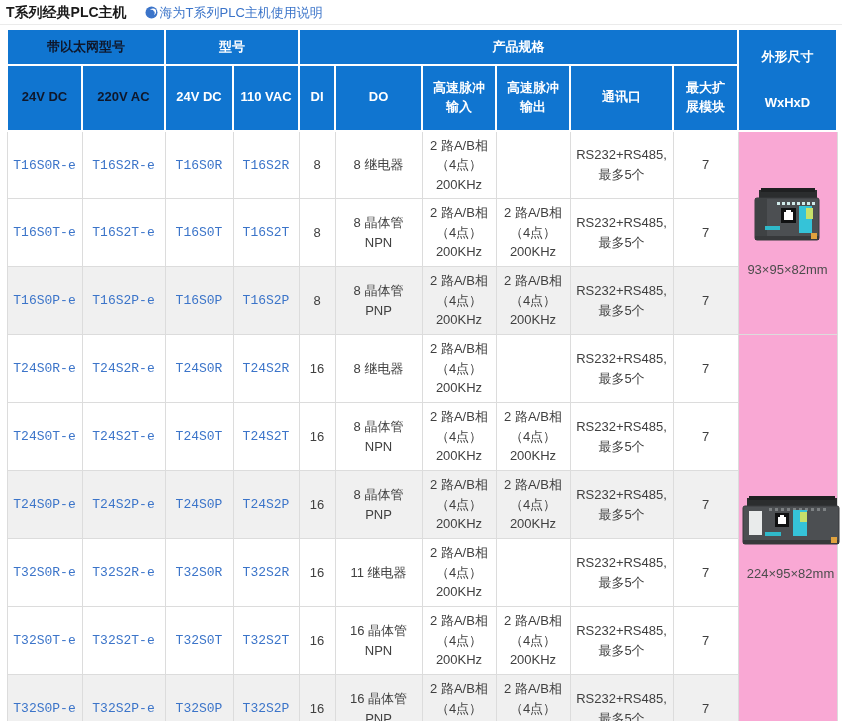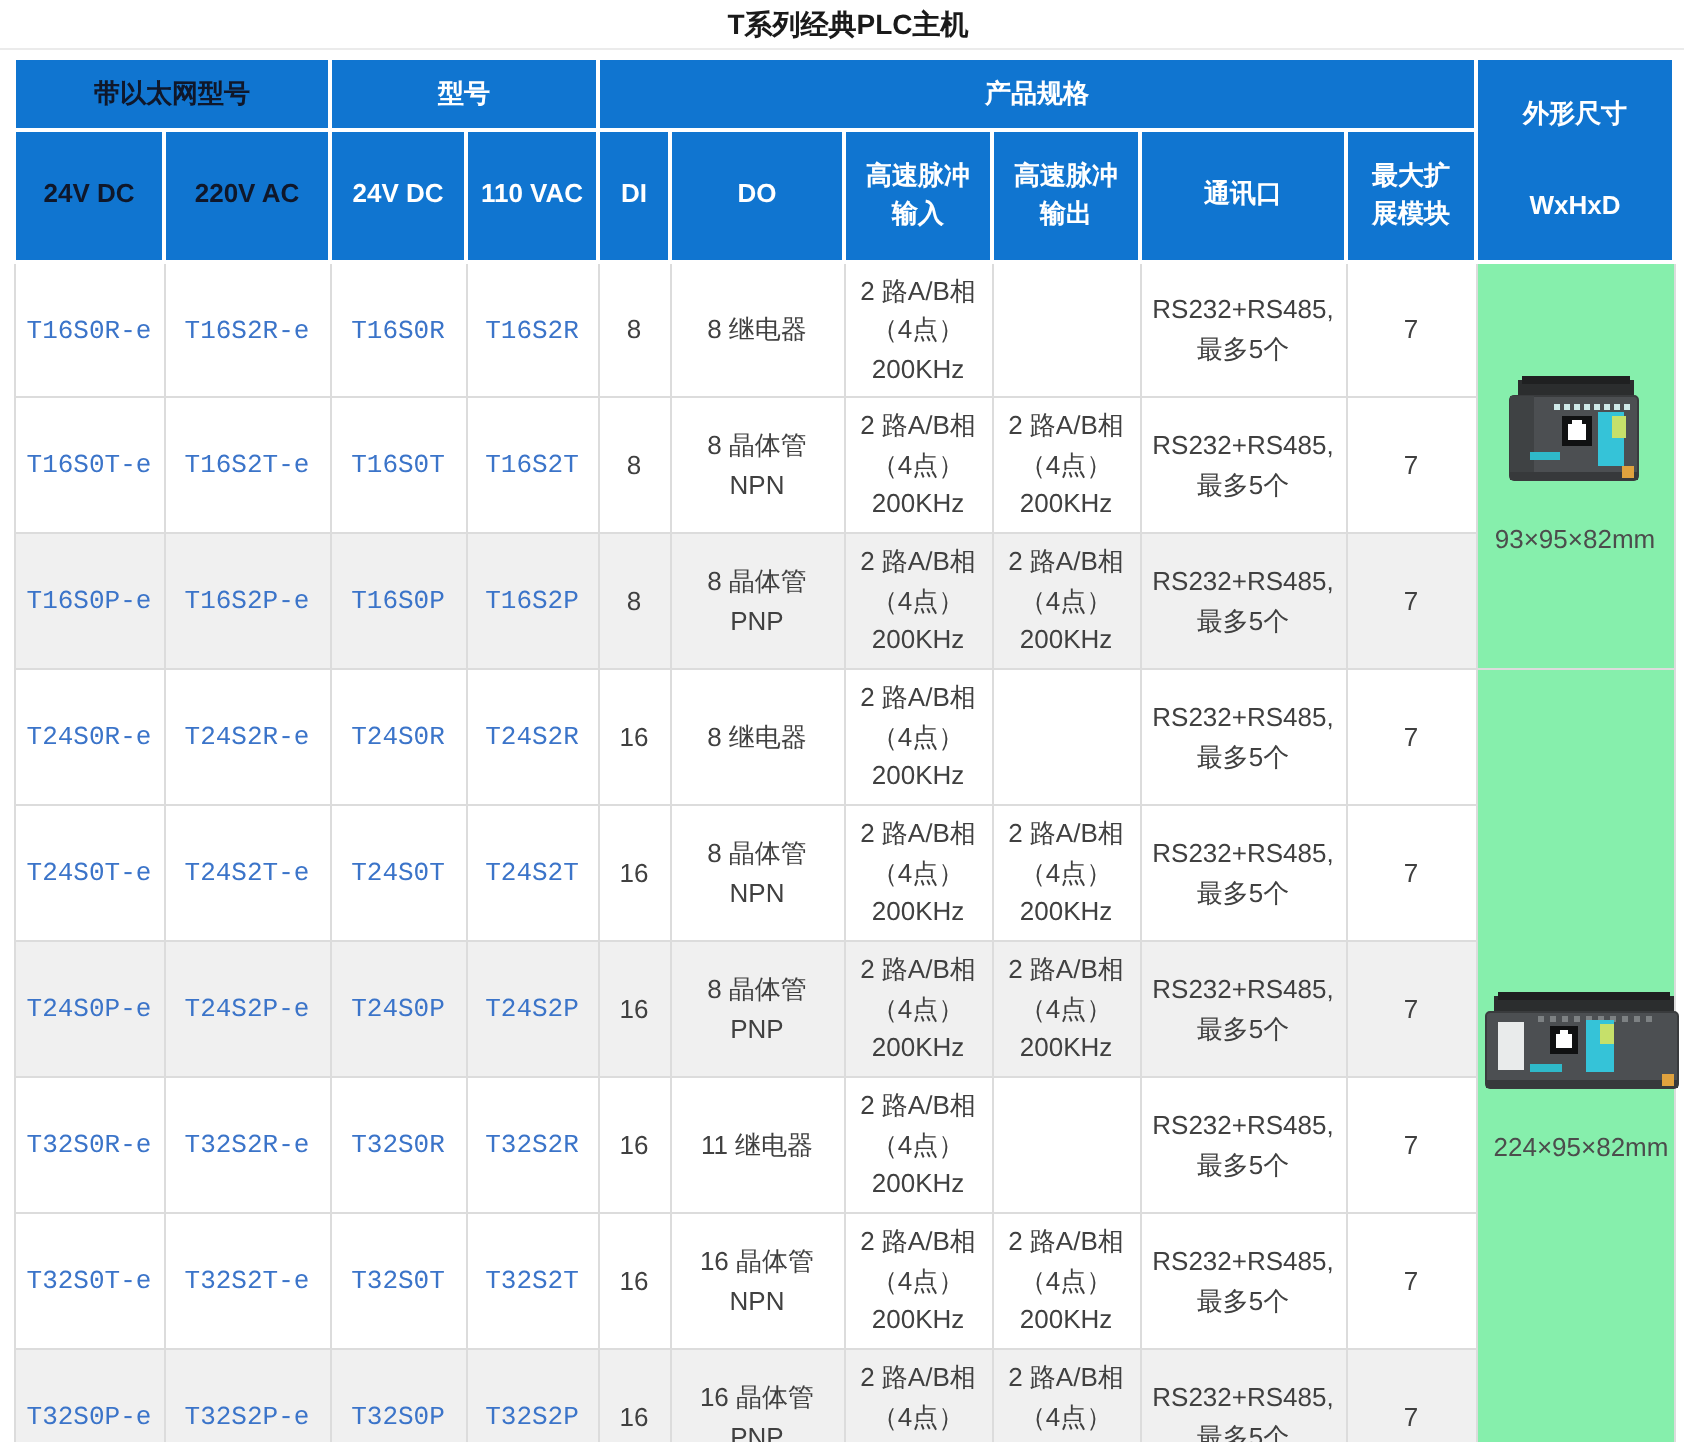--- a/index.html
+++ b/index.html
@@ -8,21 +8,20 @@
     width: 842px; height: 721px;
     font-family: "Liberation Sans", "DejaVu Sans", sans-serif;
     color: #404040;
     overflow: hidden;
   }
   .topbar {
     display: flex; align-items: center;
     padding: 4px 0 3px 6px;
     border-bottom: 1px solid #ebebeb;
     height: 25px;
-    flex-direction: column;
   }
   .page-title { font-size: 14px; font-weight: bold; color: #1a1a1a; }
   .help-link {
     display: inline-flex; align-items: center;
     margin-left: 18px; font-size: 13px;
     color: #3b74c9; text-decoration: none; cursor: pointer;
   }
   .link-icon { display: inline-block; width: 13px; height: 13px; margin-right: 2px; }
 
   table.spec {
@@ -47,30 +46,41 @@
   tbody td {
     border: 1px solid #dcdcdc;
     height: 68px;
     text-align: center; vertical-align: middle;
     font-size: 13px; color: #404040;
     white-space: pre-line; line-height: 1.5;
     background: #ffffff;
     padding: 2px;
   }
   tbody tr.alt td { background: #f0f0f0; }
-  tbody td.dim-cell { background: #86efac; vertical-align: middle; }
+  tbody td.dim-cell { background: #f9a8d4; vertical-align: middle; }
   a.model { color: #3b74c9; text-decoration: none; cursor: pointer; font-family: Liberation Mono, monospace; }
   .dim-caption { display: block; margin-top: 4px; font-size: 13px; color: #4c4c4c; white-space: nowrap; }
   .dim-figure { display: inline-block; text-align: center; }
 </style>
 </head>
 <body>
 
 <div class="topbar">
   <span class="page-title">T系列经典PLC主机</span>
+  <a class="help-link">
+    <span class="link-icon">
+      <svg viewBox="0 0 13 13" width="13" height="13">
+        <circle cx="6.5" cy="6.5" r="6" fill="#3b74c9"></circle>
+        <circle cx="8" cy="5.7" r="3.1" fill="#ffffff"></circle>
+        <circle cx="6.6" cy="6.8" r="3.1" fill="#3b74c9"></circle>
+        <circle cx="9.4" cy="4.6" r="1.0" fill="#ffffff"></circle>
+      </svg>
+    </span>
+    <span>海为T系列PLC主机使用说明</span>
+  </a>
 </div>
 
 <table class="spec">
   <colgroup>
     <col style="width:75px">
       <col style="width:83px">
       <col style="width:68px">
       <col style="width:66px">
     <col style="width:36px">
       <col style="width:87px">

